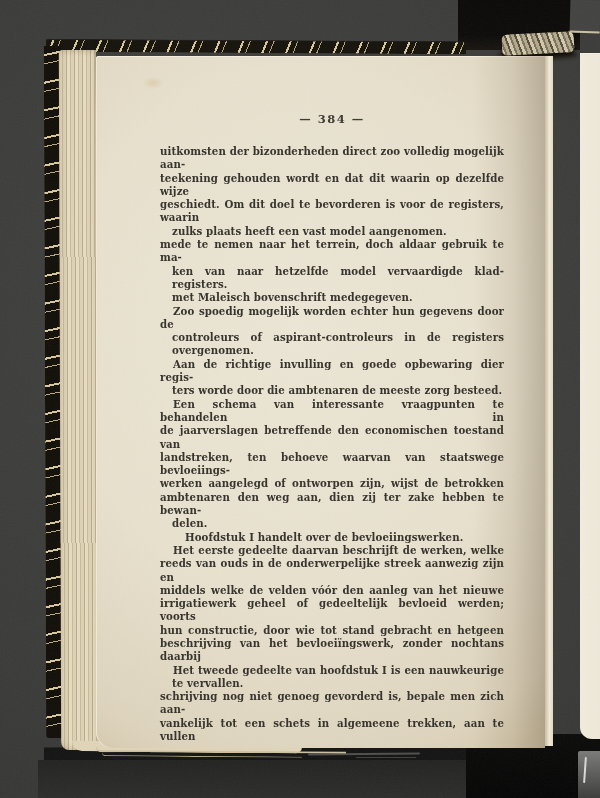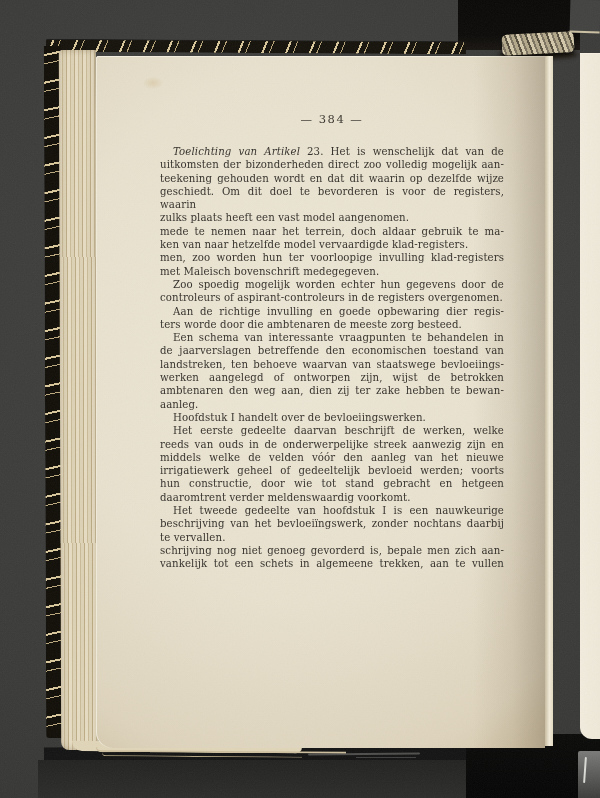--- a/index.html
+++ b/index.html
@@ -44,32 +44,32 @@
     background:repeating-linear-gradient(90deg, #e6dcc2 0 3px, #c9ba97 3px 4px, #ddd2b5 4px 7px, #bcab85 7px 8px);
     border-radius:4px 0 0 8px; box-shadow:inset 0 0 6px rgba(90,70,40,.35);}
   .fan-fill{left:72px; top:742px; width:230px; height:10px; background:#e0d5b8; transform:rotate(0.6deg); border-radius:0 0 6px 10px;}
   .fan-line1{left:96px; top:748px; width:250px; height:5px; border-bottom:2px solid #cdbf9e; border-left:1px solid #cdbf9e; border-radius:0 0 0 10px; transform:rotate(0.4deg);}
   .fan-line2{left:102px; top:753px; width:200px; height:4px; border-bottom:1px solid #b7a984; border-radius:0 0 0 8px; transform:rotate(0.5deg);}
 
   
   .main-page{left:96px; top:56px; width:449px; height:692px;
     background:radial-gradient(95% 70% at 45% 40%, #ece6d5 0%, #e8e1ce 55%, #ded4bd 90%, #d4c8ac 100%);
     border-radius:3px 0 0 16px;
-    box-shadow:inset 0 1px 0 #f4efe0, inset 1px 0 0 #f0eada;}
+    box-shadow:inset 0 1px 0 #f4efe0, inset 1px 0 0 #f0eada;font-weight:bold;}
   .gutter-shadow{right:0; top:0; width:72px; height:100%;
     background:linear-gradient(90deg, rgba(120,100,70,0) 0%, rgba(120,100,70,.14) 55%, rgba(88,72,48,.30) 100%);}
   .stain{left:42px; top:18px; width:30px; height:18px; border-radius:50%;
     background:radial-gradient(closest-side, rgba(186,146,78,.22), rgba(186,146,78,0) 70%);}
   .page-number{top:56px; left:64px; width:344px; text-align:center;
     font-size:11.5px; letter-spacing:1.5px; color:#3b3831;}
   .text-block{top:89px; left:64px; width:344px; color:#34312b;}
   .text-block .line{position:static; display:block;
     font-size:10.2px; line-height:13.3px; letter-spacing:0.1px;
     text-align:justify; text-align-last:justify; white-space:normal;}
-  .text-block .line.end{text-align-last:left;}
+  .text-block .line.end{text-align-last:left;margin-left:12px;}
   .text-block .line.ind{text-indent:13px;}
   .text-block i{font-style:italic; position:static;}
 
   
   .crease{left:545px; top:56px; width:8px; height:690px;
     background:linear-gradient(90deg,#c8bca1 0%, #f2ebd8 55%, #e2d9c1 100%);}
   .right-page{left:553px; top:53px; width:55px; height:686px;
     background:linear-gradient(90deg, #f2ecdd 0%, #ece6d6 60%, #e9e2d1 100%);
     border-radius:0 0 0 12px; box-shadow:inset 0 1px 0 #f6f1e3;margin-left:27px;}
   .frag-col{left:22px; top:89px; width:24px; color:#39362f;}
@@ -102,48 +102,45 @@
   <div class="page-stack"></div>
   <div class="fan-fill"></div>
   <div class="fan-line1"></div>
   <div class="fan-line2"></div>
 
   <div class="main-page">
     <div class="gutter-shadow"></div>
     <div class="stain"></div>
     <div class="page-number">— 384 —</div>
     <div class="text-block">
-        <div class="line ind"><i>Toelichting van Artikel</i> 23.  Het is wenschelijk dat van de</div>
         <div class="line">uitkomsten der bizonderheden direct zoo volledig mogelijk aan-</div>
         <div class="line">teekening gehouden wordt en dat dit waarin op dezelfde wijze</div>
         <div class="line">geschiedt. Om dit doel te bevorderen is voor de registers, waarin</div>
         <div class="line end">zulks plaats heeft een vast model aangenomen.</div>
         <div class="line">mede te nemen naar het terrein, doch aldaar gebruik te ma-</div>
         <div class="line end">ken van naar hetzelfde model vervaardigde klad-registers.</div>
-        <div class="line">men, zoo worden hun ter voorloopige invulling klad-registers</div>
         <div class="line end">met Maleisch bovenschrift medegegeven.</div>
         <div class="line ind">Zoo spoedig mogelijk worden echter hun gegevens door de</div>
         <div class="line end">controleurs of aspirant-controleurs in de registers overgenomen.</div>
         <div class="line ind">Aan de richtige invulling en goede opbewaring dier regis-</div>
         <div class="line end">ters worde door die ambtenaren de meeste zorg besteed.</div>
         <div class="line ind">Een schema van interessante vraagpunten te behandelen in</div>
         <div class="line">de jaarverslagen betreffende den economischen toestand van</div>
         <div class="line">landstreken, ten behoeve waarvan van staatswege bevloeiings-</div>
         <div class="line">werken aangelegd of ontworpen zijn, wijst de betrokken</div>
         <div class="line">ambtenaren den weg aan, dien zij ter zake hebben te bewan-</div>
-        <div class="line end">aanleg.</div>
+        <div class="line end">delen.</div>
         <div class="line ind end">Hoofdstuk I handelt over de bevloeiingswerken.</div>
         <div class="line ind">Het eerste gedeelte daarvan beschrijft de werken, welke</div>
         <div class="line">reeds van ouds in de onderwerpelijke streek aanwezig zijn en</div>
         <div class="line">middels welke de velden vóór den aanleg van het nieuwe</div>
         <div class="line">irrigatiewerk geheel of gedeeltelijk bevloeid werden; voorts</div>
         <div class="line">hun constructie, door wie tot stand gebracht en hetgeen</div>
-        <div class="line end">daaromtrent verder meldenswaardig voorkomt.</div>
+        <div class="line">beschrijving van het bevloeiïngswerk, zonder nochtans daarbij</div>
         <div class="line ind">Het tweede gedeelte van hoofdstuk I is een nauwkeurige</div>
-        <div class="line">beschrijving van het bevloeiïngswerk, zonder nochtans daarbij</div>
         <div class="line end">te vervallen.</div>
         <div class="line">schrijving nog niet genoeg gevorderd is, bepale men zich aan-</div>
         <div class="line">vankelijk tot een schets in algemeene trekken, aan te vullen</div>
       </div>
   </div>
 
   <div class="crease"></div>
   <div class="right-page">
     <div class="frag-col">
         <div class="frag">in</div>

